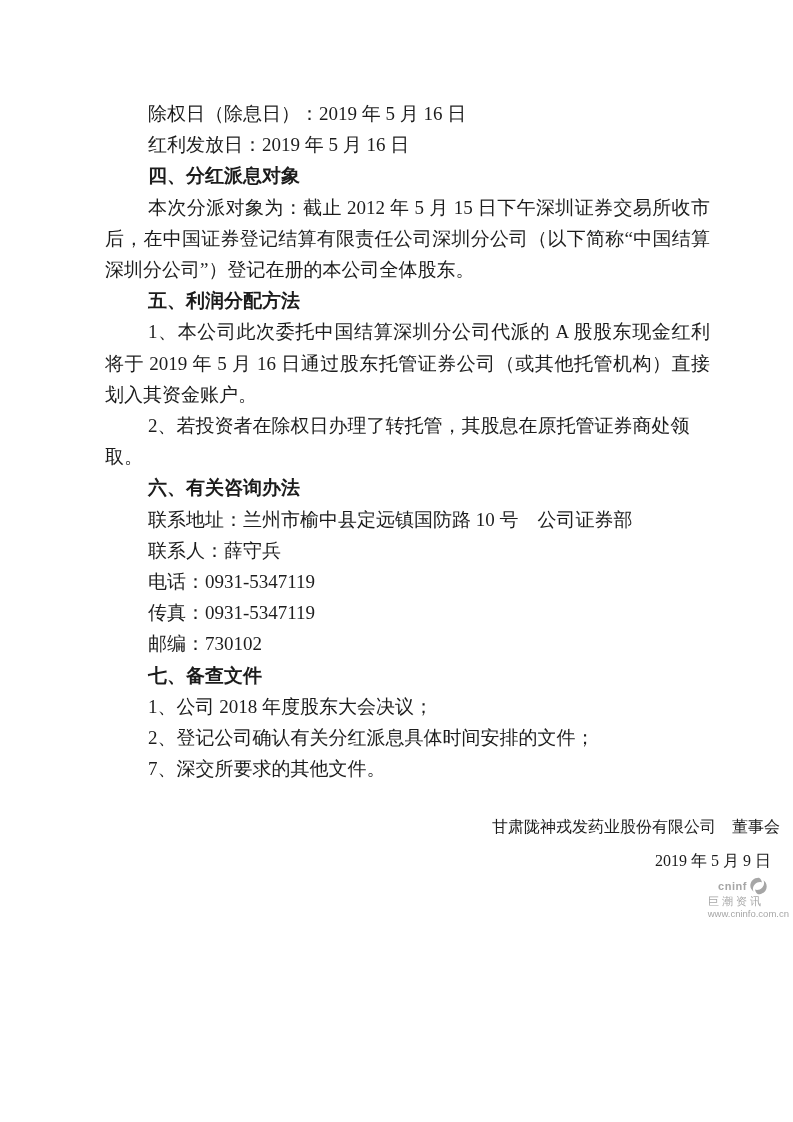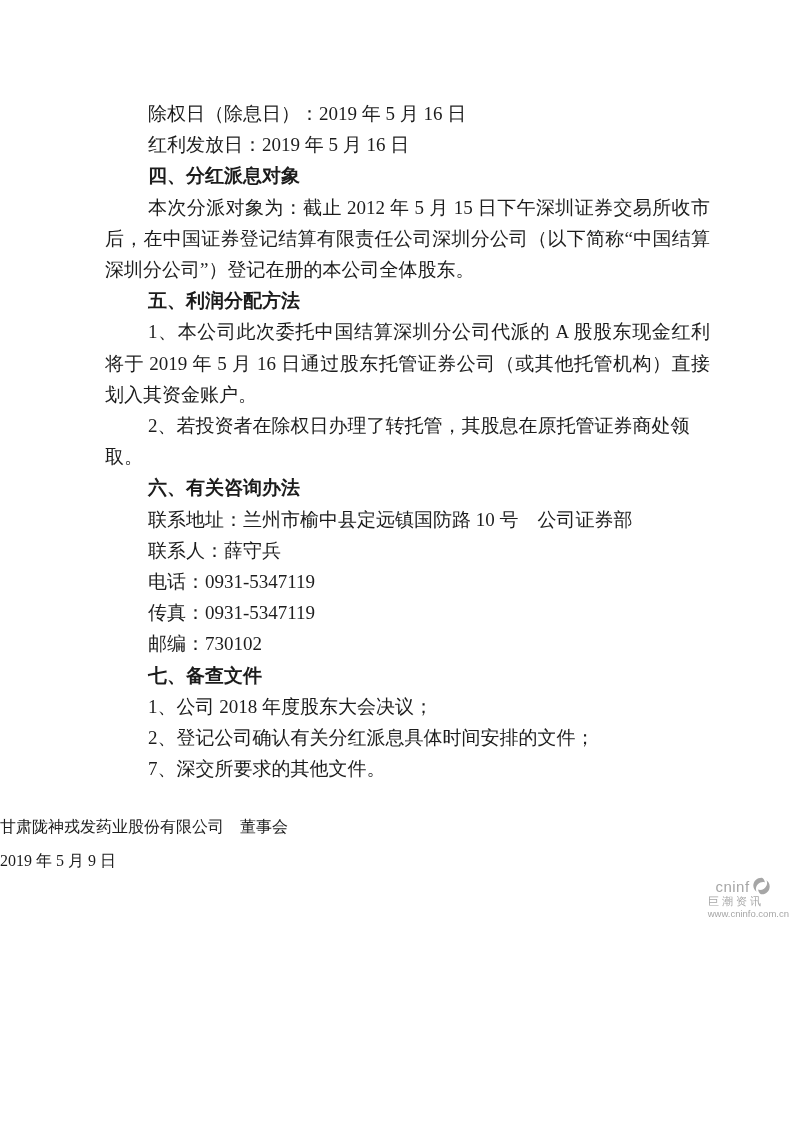--- a/index.html
+++ b/index.html
@@ -26,43 +26,44 @@
   .line {
     margin: 0;
     text-indent: 43px;
     white-space: normal;
   }
   .para { text-align: justify; }
   .heading { font-weight: 700; }
   .signature {
     margin-top: 26px;
     line-height: 34px;
-    padding-right: 50px;
+    text-align: right;
+    padding-right: 13px;
   }
   .signature p { margin: 0; }
   .sig-date { padding-right: 9px; }
   .watermark {
     position: absolute;
     right: 4px;
     bottom: 10px;
     width: 92px;
     color: #a6a6a6;
     font-family: "Liberation Sans", "DejaVu Sans", sans-serif;
     line-height: 1.15;
     user-select: none;
   }
   .wm-top {
     display: flex;
     align-items: center;
     justify-content: center;
     gap: 2px;
   }
   .wm-logo {
-    font-weight: 400;
-    font-size: 15px;
+    font-weight: 700;
+    font-size: 11px;
     letter-spacing: 0.5px;
   }
   .wm-icon { display: inline-block; width: 19px; height: 18px; }
   .wm-icon svg { display: block; width: 100%; height: 100%; }
   .wm-cn {
     font-size: 11px;
     letter-spacing: 3px;
     text-align: center;
     margin-top: 0;
     padding-right: 14px;

